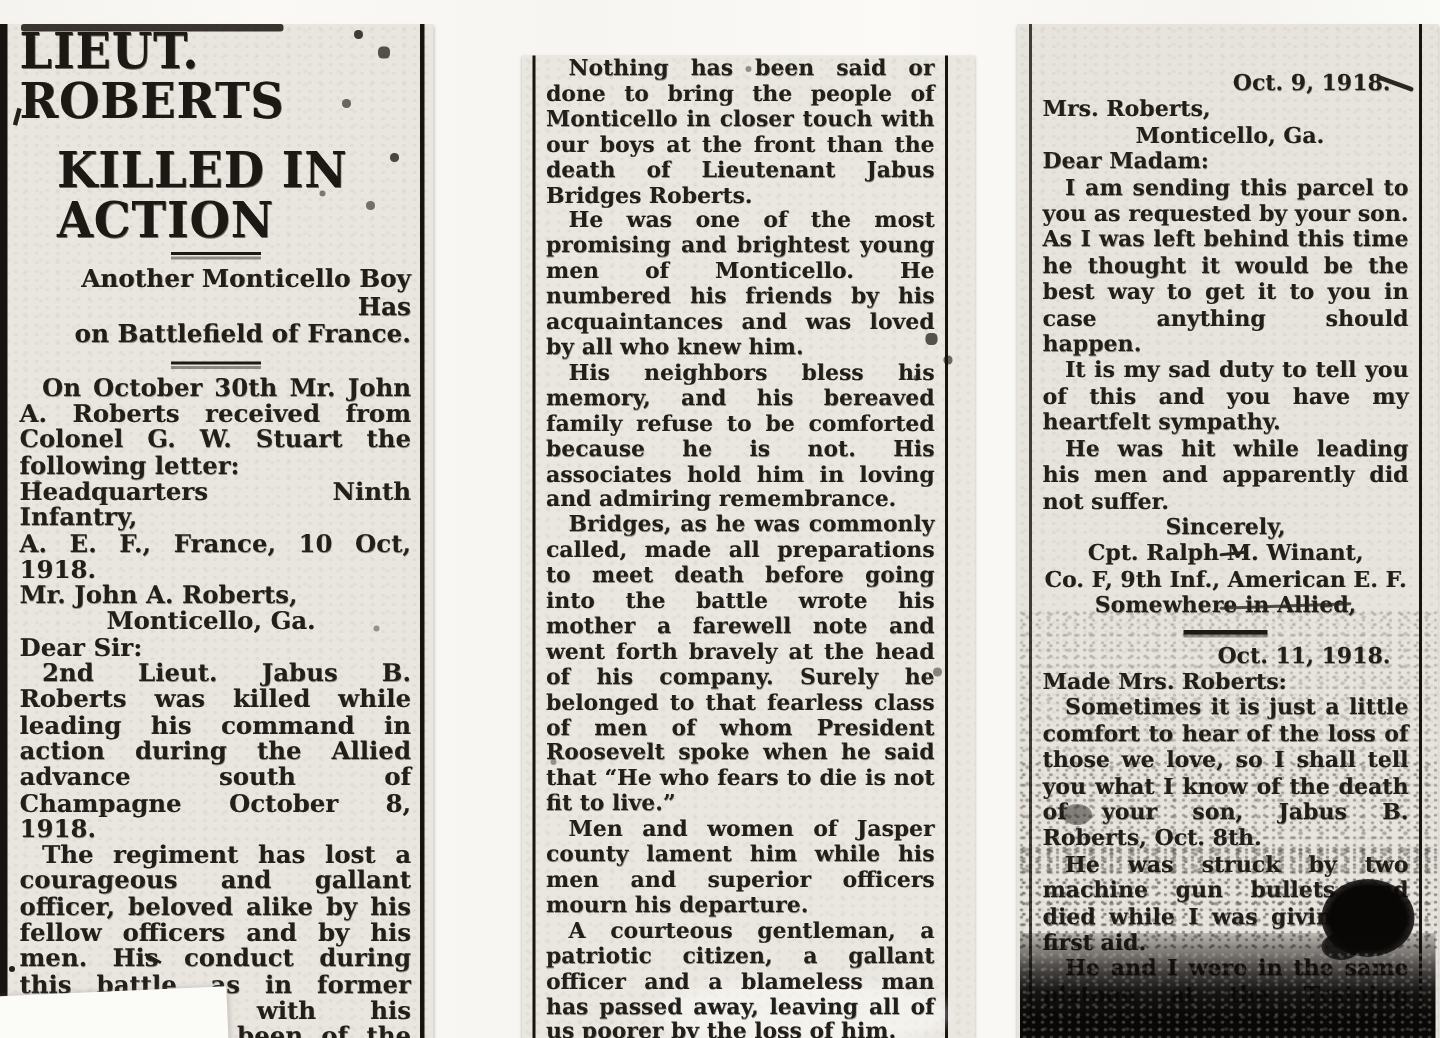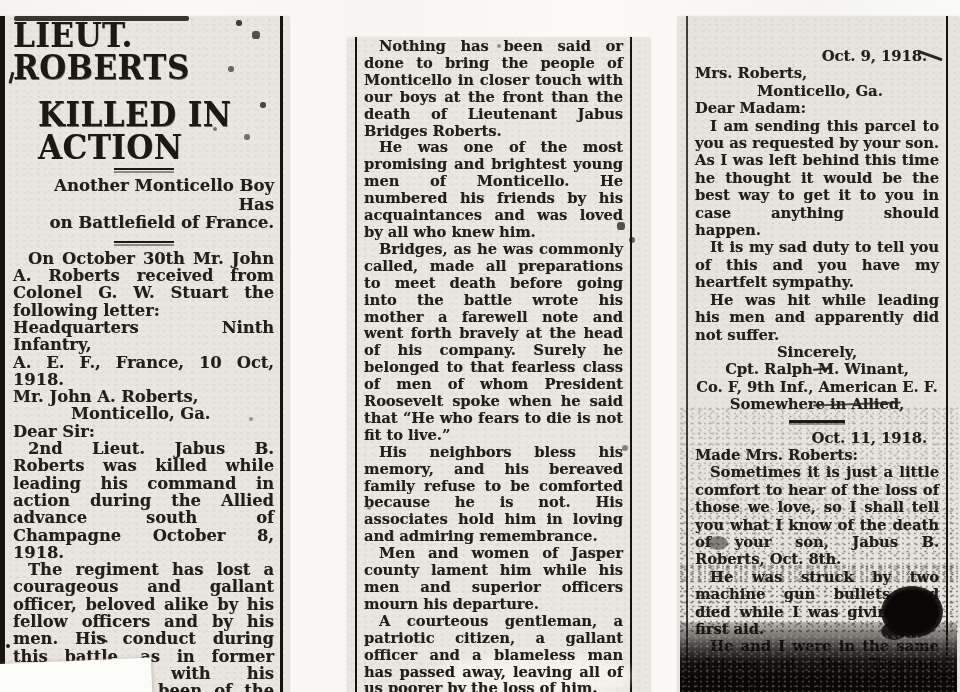--- a/index.html
+++ b/index.html
@@ -153,22 +153,22 @@
 
   <article class="clip clip2">
     <div class="vrule c2-left"></div>
     <div class="vrule c2-right"></div>
     <div class="speck c2"></div>
     <div class="smear-c2"></div>
 
     <div class="content body2">
       <p class="indent">Nothing has been said or done to bring the people of Monticello in closer touch with our boys at the front than the death of Lieutenant Jabus Bridges Roberts.</p>
       <p class="indent">He was one of the most promising and brightest young men of Monticello. He numbered his friends by his acquaintances and was loved by all who knew him.</p>
+      <p class="indent">His neighbors bless his memory, and his bereaved family refuse to be comforted because he is not. His associates hold him in loving and admiring remembrance.</p>
       <p class="indent">Bridges, as he was commonly called, made all preparations to meet death before going into the battle wrote his mother a farewell note and went forth bravely at the head of his company. Surely he belonged to that fearless class of men of whom President Roosevelt spoke when he said that “He who fears to die is not fit to live.”</p>
-      <p class="indent">His neighbors bless his memory, and his bereaved family refuse to be comforted because he is not. His associates hold him in loving and admiring remembrance.</p>
       <p class="indent">Men and women of Jasper county lament him while his men and superior officers mourn his departure.</p>
       <p class="indent">A courteous gentleman, a patriotic citizen, a gallant officer and a blameless man has passed away, leaving all of us poorer by the loss of him.</p>
       <p class="sig-c2">A FRIEND.</p>
     </div>
   </article>
 
   <article class="clip clip3">
     <div class="vrule c3-left"></div>
     <div class="vrule c3-right"></div>
 

